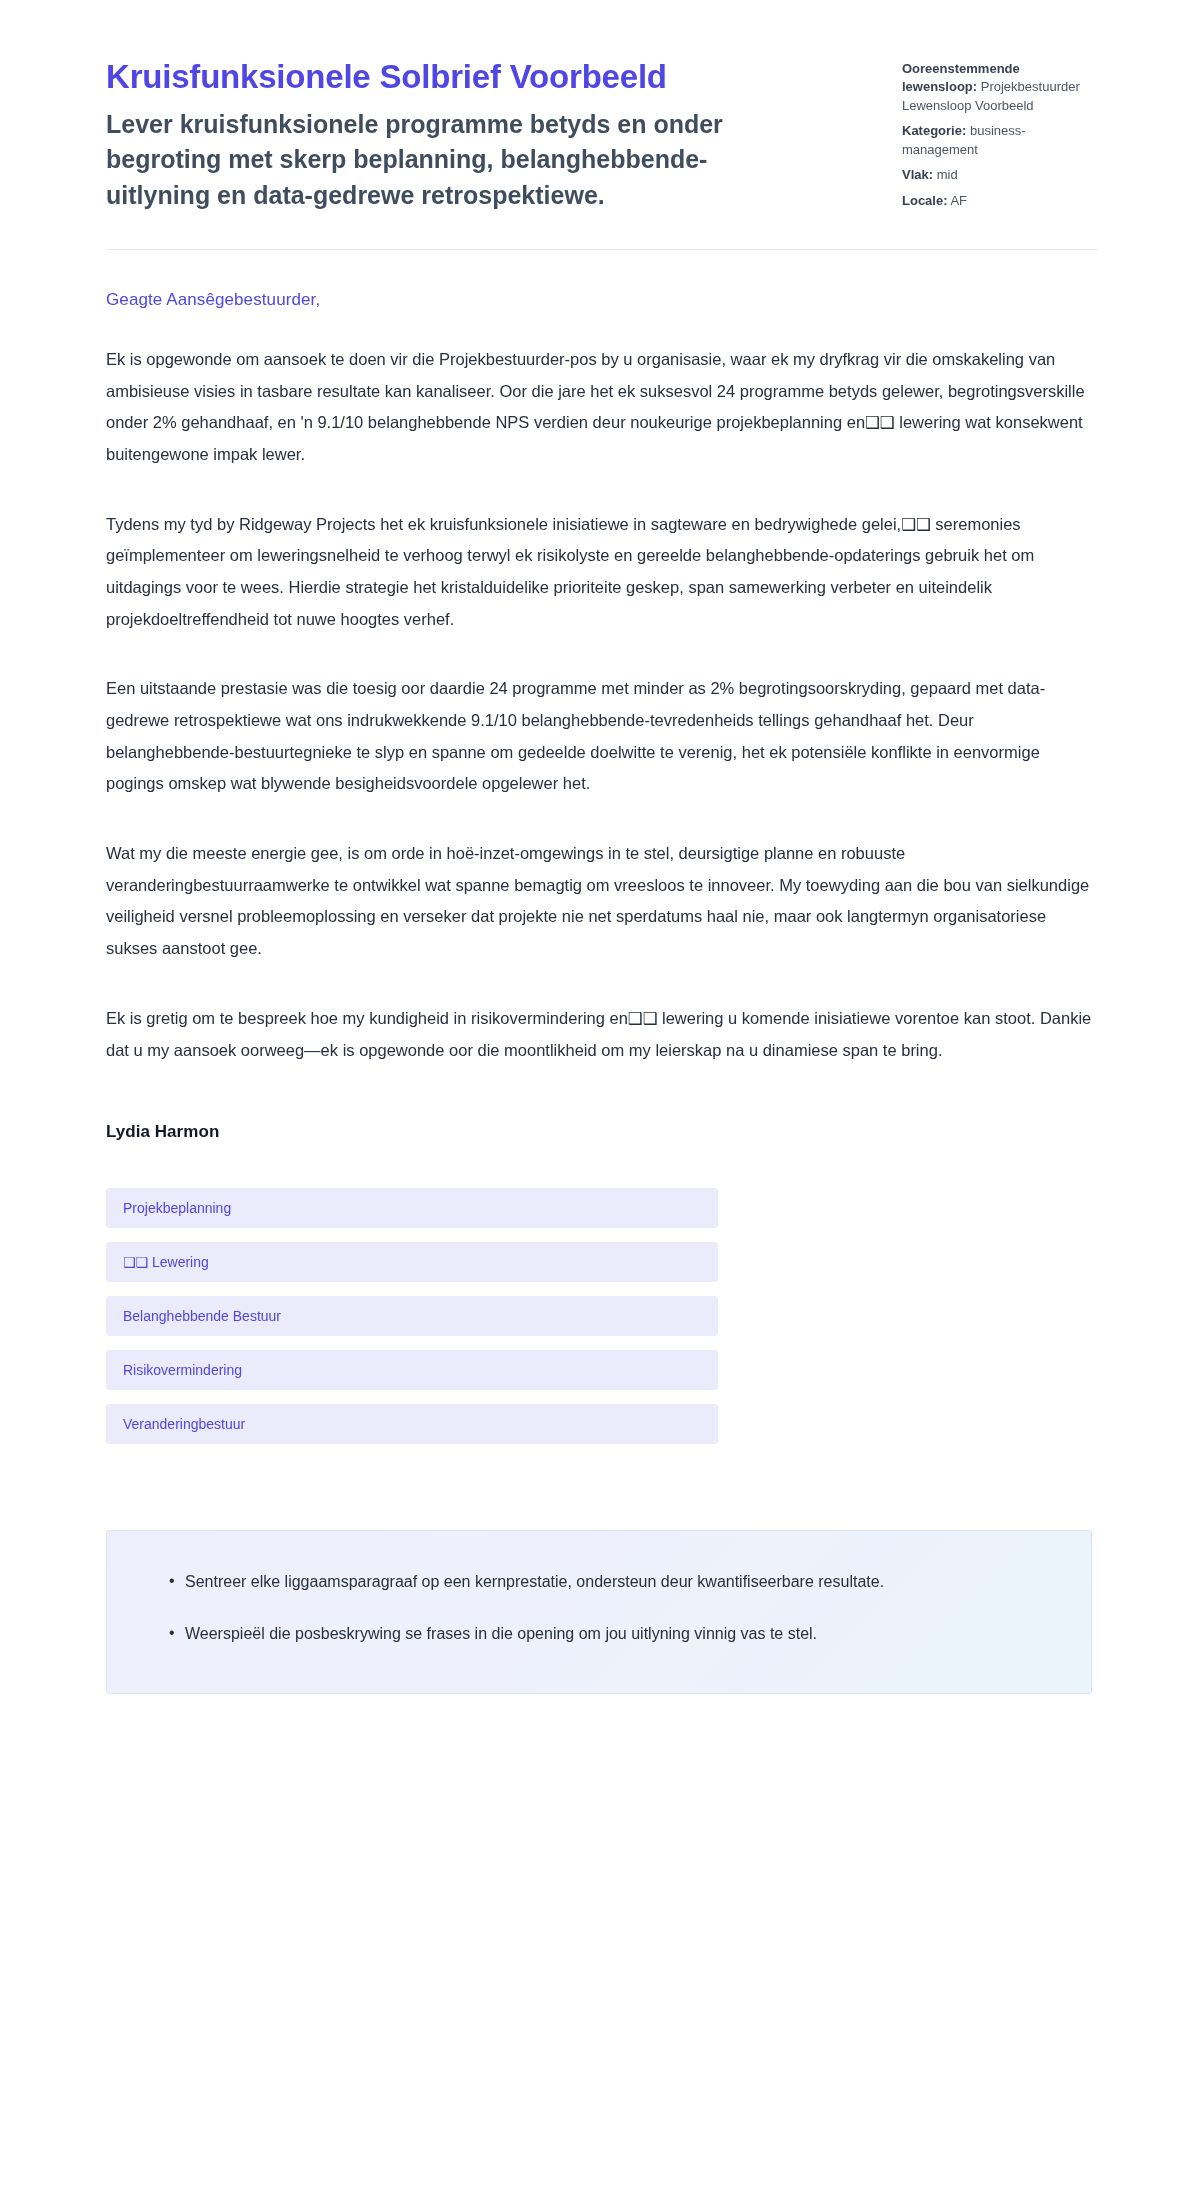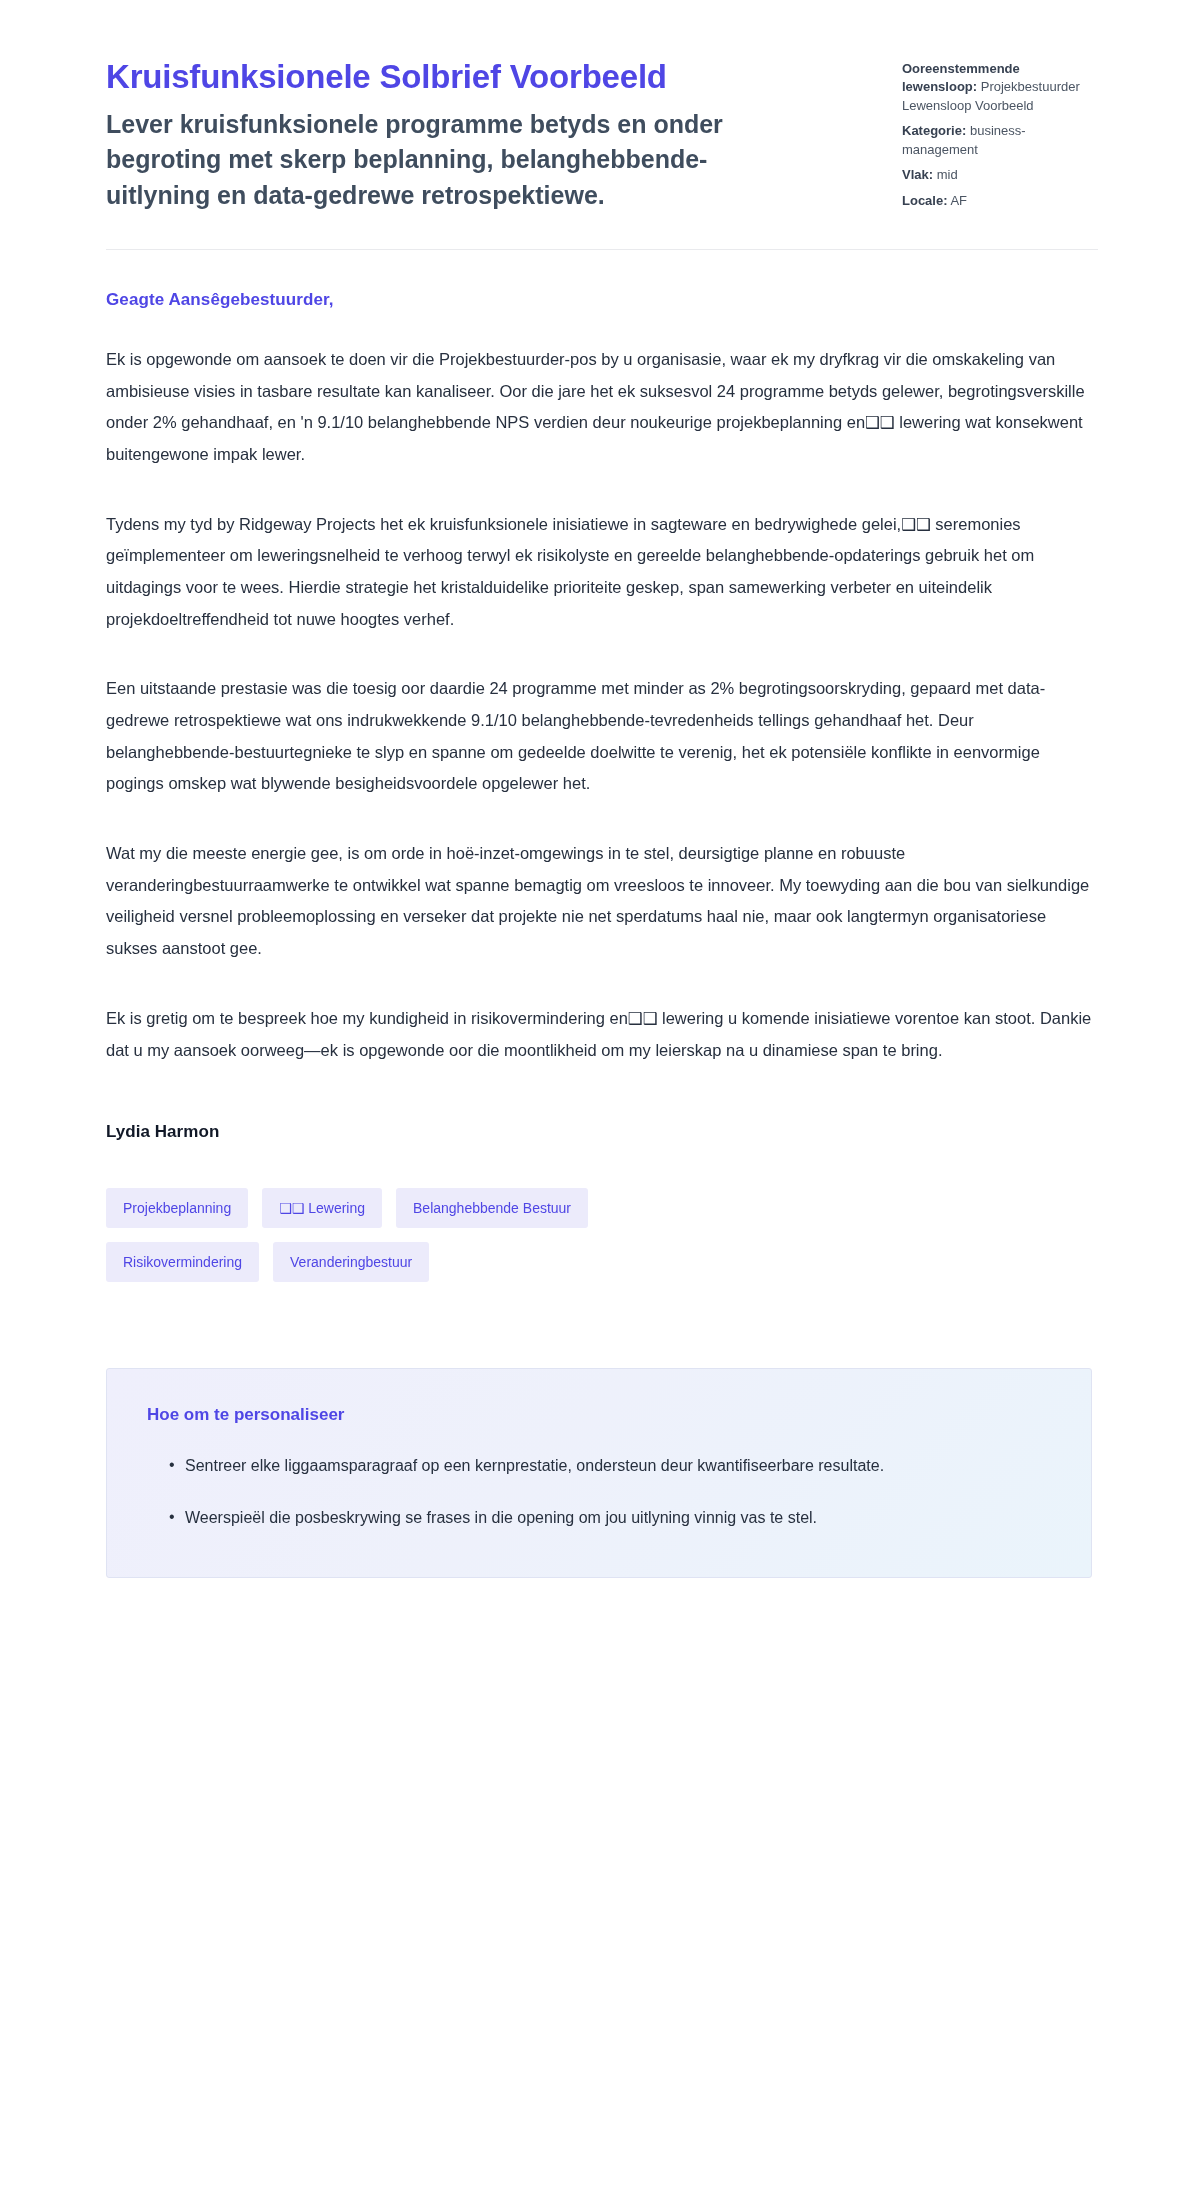--- a/index.html
+++ b/index.html
@@ -81,21 +81,21 @@
     border: 0;
   }
 
   
   .letter {
     padding: 40px 102px 0 106px;
   }
   .salutation {
     margin: 0 0 34px 0;
     font-size: 17px;
-    font-weight: 700;
+    font-weight: 400;
     color: #4f46e5;
     letter-spacing: 0.1px;
   }
   .para {
     margin: 0 0 38px 0;
     font-size: 16.5px;
     line-height: 1.92;
     color: #27303f;
   }
   .para:last-of-type { margin-bottom: 0; }
@@ -117,20 +117,21 @@
     color: #54606f;
   }
 
   
   .tags {
     padding: 46px 102px 0 106px;
     display: flex;
     flex-wrap: wrap;
     gap: 14px 14px;
     max-width: 820px;
+    flex-direction: column;
   }
   .tag {
     background: #ecebfb;
     color: #4f46e5;
     font-size: 14px;
     line-height: 1;
     padding: 13px 17px;
     border-radius: 3px;
     white-space: nowrap;
   }
@@ -223,21 +224,20 @@
   <div class="tags">
     <span class="tag">Projekbeplanning</span>
     <span class="tag">❑❑ Lewering</span>
     <span class="tag">Belanghebbende Bestuur</span>
     <span class="tag">Risikovermindering</span>
     <span class="tag">Veranderingbestuur</span>
   </div>
 
   <div class="callout-wrap">
     <div class="callout">
-      <h2 class="callout-title">Hoe om te personaliseer</h2>
       <ul class="callout-list">
         <li>Sentreer elke liggaamsparagraaf op een kernprestatie, ondersteun deur kwantifiseerbare resultate.</li>
         <li>Weerspieël die posbeskrywing se frases in die opening om jou uitlyning vinnig vas te stel.</li>
       </ul>
     </div>
   </div>
 
 </div>
 
 </body></html>

